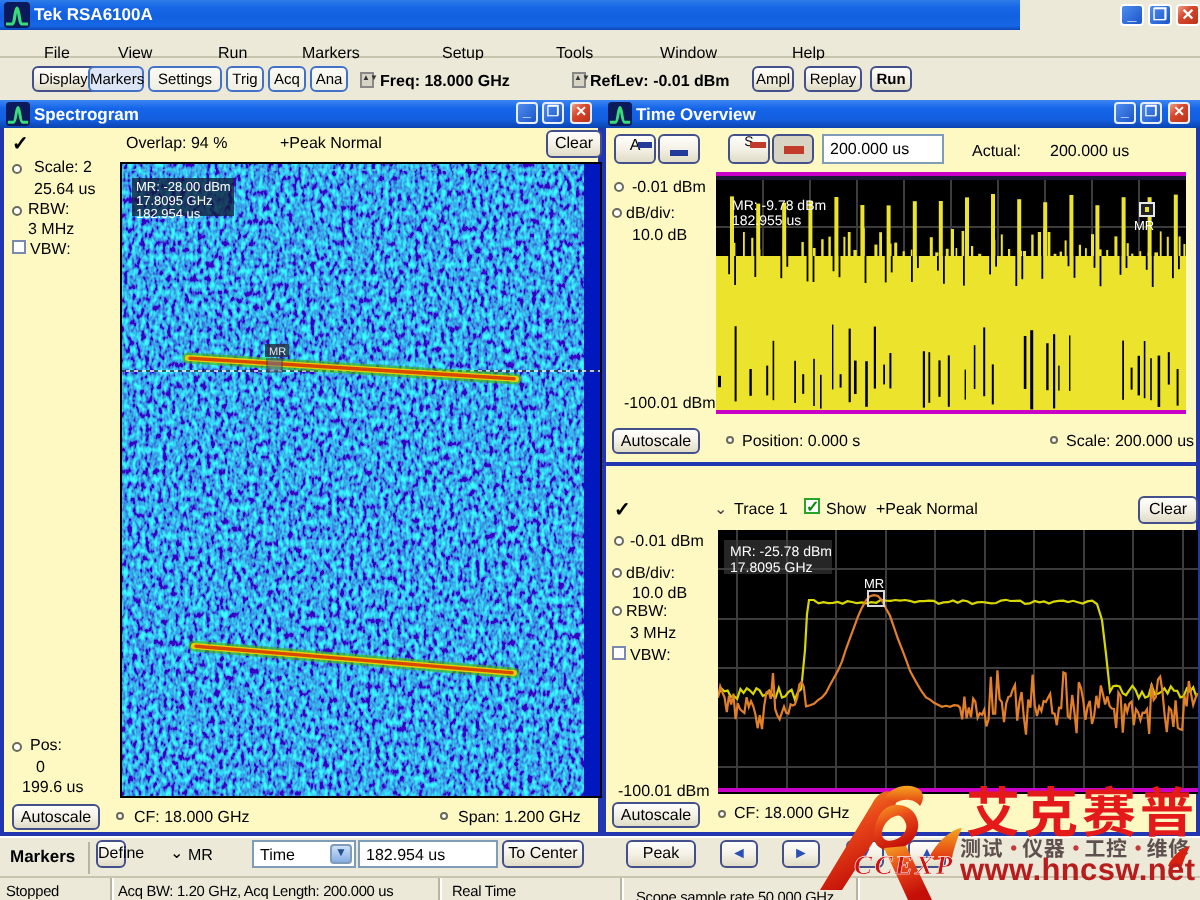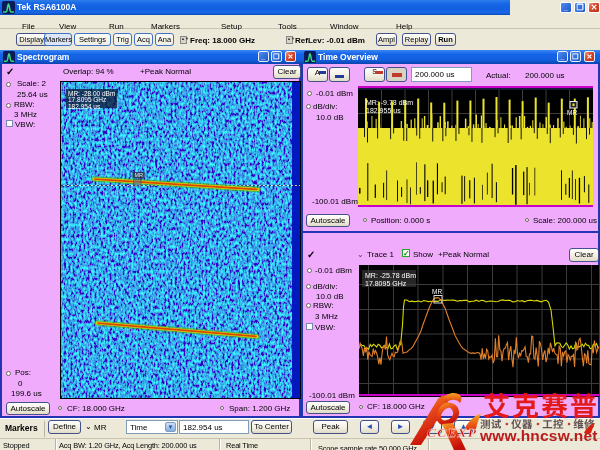--- a/index.html
+++ b/index.html
@@ -10,21 +10,21 @@
 .wmin,.wmax{background:linear-gradient(135deg,#4E8DF0,#1C55C8)}
 .wclose{background:linear-gradient(135deg,#F0A088,#D8472B 40%,#B93318)}
 #menubar{left:0;top:15px;width:600px;height:14px;background:#ECE9D8;font-size:8px;color:#000;border-bottom:1px solid #C8C4AE}
 .mi{position:absolute;top:7px}
 #toolbar{left:0;top:30px;width:600px;height:20px;background:#ECE9D8}
 .btn{position:absolute;background:linear-gradient(180deg,#FEFEFB,#F4F1E6 50%,#E0DCC6);border:1px solid #44508C;border-radius:3px;font-size:8px;color:#000;text-align:center}
 .tbtn{top:3px;height:13px;line-height:11px;font-size:7.5px}
 .bluebrd{border:1px solid #4272C8;background:linear-gradient(180deg,#FBFBF6,#EFEEE2)}
 .boldtx{font-weight:bold;font-size:8px}
 
-.panel{background:#f0abfc;border:2px solid #2236B2;border-top:none}
+.panel{background:#fef9c3;border:2px solid #2236B2;border-top:none}
 .ptitle{position:absolute;left:-2px;top:0;height:14px;background:linear-gradient(180deg,#3C86F2 0%,#1565E8 30%,#135FE0 70%,#0B43AE 100%);color:#fff;font-weight:bold;font-size:8.5px}
 .ptext{position:absolute;left:17px;top:2px}
 .pbtn{position:absolute;width:11px;height:11px;top:1px;border-radius:2px;border:1px solid #E8EEFA;font-size:7px;color:#fff;text-align:center;line-height:9px}
 .sm8{font-size:8px;color:#000}
 .radio{position:absolute;width:5px;height:5px;border-radius:50%;border:1px solid #6A6A5A;background:#fff}
 .chk{position:absolute;width:7px;height:7px;border:1px solid #7A89B0;background:#fff}
 </style></head><body>
 
 <div class="abs" id="titlebar">
   <svg class="abs" style="left:2px;top:1px" width="13" height="13" viewBox="0 0 13 13">
@@ -399,21 +399,21 @@
     <rect x="3" y="5" width="54" height="17" fill="#404040" opacity="0.6"></rect>
     <text x="6" y="13" font-size="7" fill="#fff" font-family="Liberation Sans">MR: -25.78 dBm</text>
     <text x="6" y="21" font-size="7" fill="#fff" font-family="Liberation Sans">17.8095 GHz</text>
   </svg>
   </div>
 </div>
 
 <div class="abs" style="left:0;top:418px;width:600px;height:20px;background:#ECE9D8;border-top:1px solid #fff">
   <span class="abs" style="left:5px;top:4px;font-size:8.5px;font-weight:bold">Markers</span>
   <span class="abs" style="left:44px;top:2px;width:1px;height:16px;background:#B8B4A0"></span>
-  <div class="btn" style="left:48px;top:1px;width:33px;height:14px;line-height:12px">Define</div>
+  <div class="btn" style="left:48px;top:1px;width:15px;height:14px;line-height:12px">Define</div>
   <span class="abs sm8" style="left:85px;top:3px">⌄</span>
   <span class="abs sm8" style="left:94px;top:4px">MR</span>
   <div class="abs" style="left:126px;top:1px;width:52px;height:14px;background:#fff;border:1px solid #7F9DB9;font-size:8px;padding:2px 0 0 3px">Time<span style="position:absolute;right:1px;top:1px;width:11px;height:10px;background:linear-gradient(180deg,#CFE0F8,#86AEE4);border:1px solid #7F9DB9;border-radius:2px;color:#23508C;font-size:6px;text-align:center;line-height:9px">▼</span></div>
   <div class="abs" style="left:179px;top:1px;width:70px;height:14px;background:#fff;border:1px solid #7F9DB9;font-size:8px;padding:2px 0 0 3px">182.954 us</div>
   <div class="btn" style="left:251px;top:1px;width:41px;height:14px;line-height:12px">To Center</div>
   <div class="btn" style="left:313px;top:1px;width:35px;height:14px;line-height:12px">Peak</div>
   <div class="btn" style="left:360px;top:1px;width:19px;height:14px;line-height:12px;color:#2A50B8">◄</div>
   <div class="btn" style="left:391px;top:1px;width:19px;height:14px;line-height:12px;color:#2A50B8">►</div>
   <div class="btn" style="left:423px;top:1px;width:19px;height:14px;line-height:12px;color:#2A50B8">▼</div>
   <div class="btn" style="left:454px;top:1px;width:19px;height:14px;line-height:12px;color:#2A50B8">▲</div>

